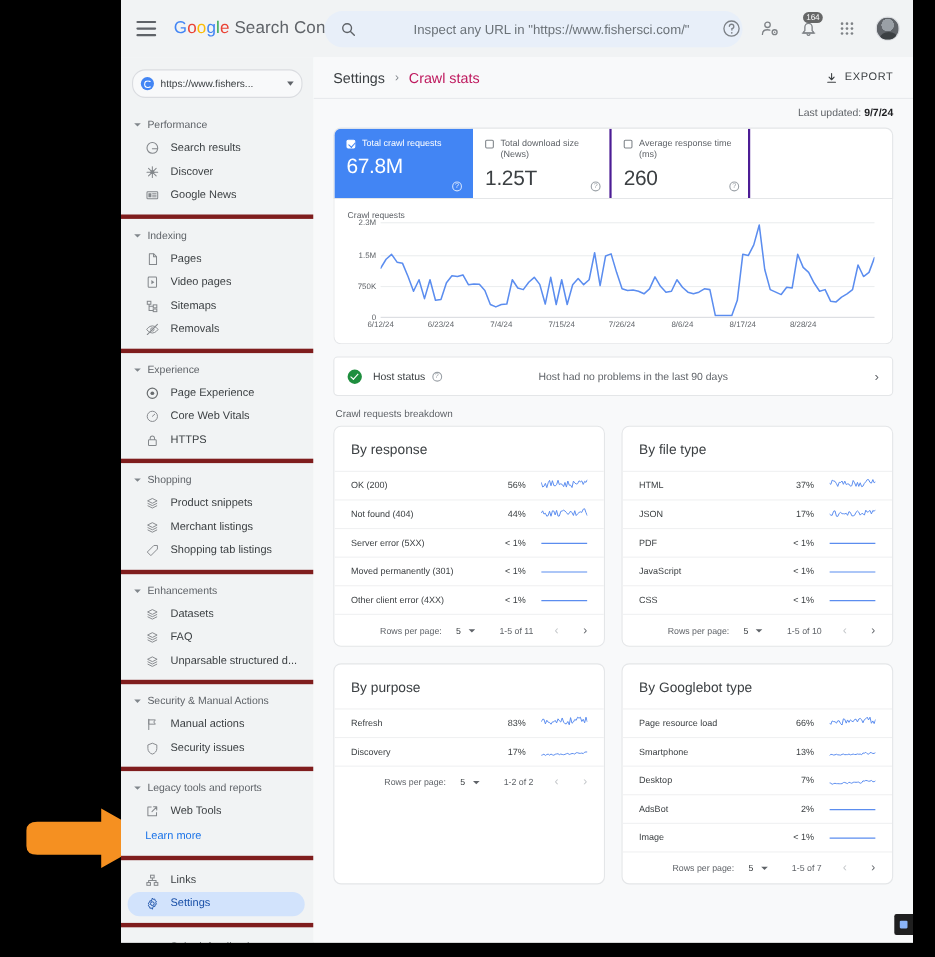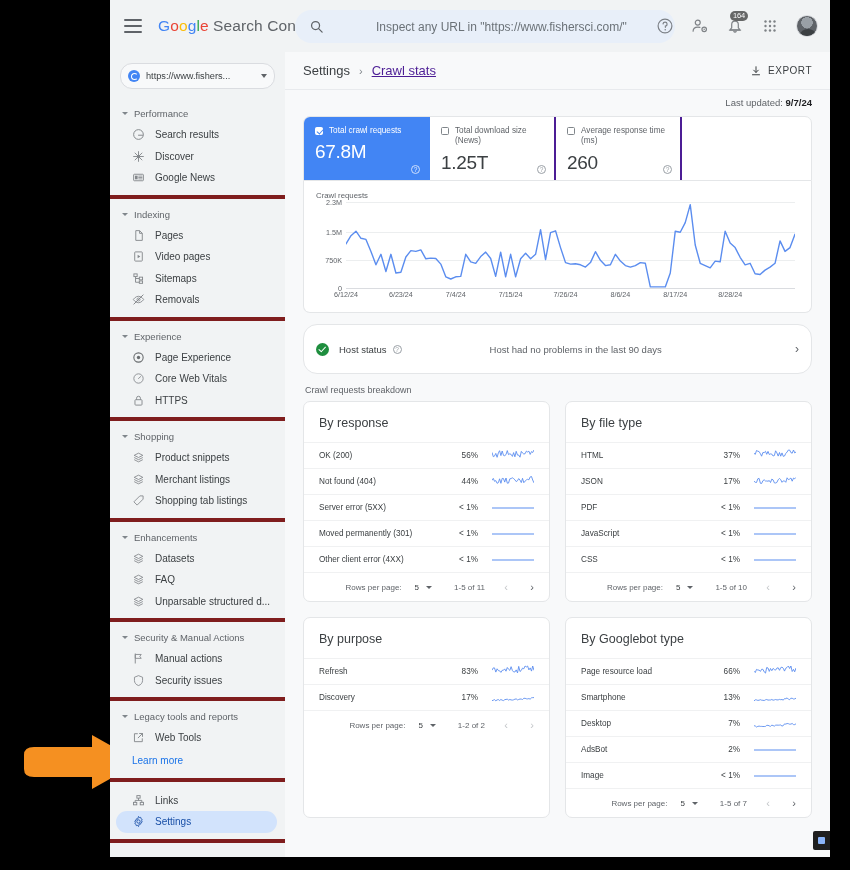--- a/index.html
+++ b/index.html
@@ -89,21 +89,21 @@
   .item.active .ico { opacity:1; }
   .item .lbl { white-space:nowrap; overflow:hidden; text-overflow:ellipsis; }
   .learnmore { color:#1a73e8; font-size:10px; padding: 6px 0 6px 22px; cursor:pointer; }
 
   
   .main { flex:1; background:#f8f9fa; overflow:hidden; position:relative; }
   .crumbbar { height:38px; display:flex; align-items:center; padding: 0 18px;
      border-bottom:1px solid #e8eaed; background:#f8f9fa; }
   .crumb { font-size:13px; color:#3c4043; cursor:pointer; }
   .crumbsep { margin: 0 9px; color:#80868b; font-size:11px; }
-  .crumb.cur { color:#4c1d95;text-decoration:underline; }
+  .crumb.cur { color:#be185d; }
   .exportbtn { margin-left:auto; display:flex; align-items:center; gap:6px; cursor:pointer; }
   .exportbtn .etxt { font-size:10px; color:#3c4043; letter-spacing:.5px; }
   .lastupd { text-align:right; padding: 7px 18px 0 0; font-size:9.5px; color:#5f6368; }
   .lastupd b { color:#202124; font-weight:700; }
 
   .content { padding: 8px 18px 0 18px; }
 
   
   .metricrow {
     background:#fff; border:1px solid #e4e6e8; border-radius:7px 7px 0 0;
@@ -136,22 +136,22 @@
   .ytick { position:absolute; right:4px; font-size:7.2px; color:#5f6368; transform:translateY(-50%); }
   .grid { position:absolute; left:30px; right:4px; top:0; height:86px; }
   .gline { position:absolute; left:0; right:0; height:1px; background:#eceeef; }
   .gline.base { background:#dadce0; }
   .svgwrap { position:absolute; left:30px; right:4px; top:0; height:86px; }
   .xaxis { position:absolute; left:30px; right:4px; top:88px; height:14px; }
   .xtick { position:absolute; font-size:7.2px; color:#5f6368; transform:translateX(-50%); white-space:nowrap; }
 
   
   .hostcard {
-    margin-top:11px; background:#fff; border:1px solid #e4e6e8; border-radius:14px;
-    height:50px; display:flex; align-items:center; padding: 0 12px; cursor:pointer;
+    margin-top:11px; background:#fff; border:1px solid #e4e6e8; border-radius:4px;
+    height:36px; display:flex; align-items:center; padding: 0 12px; cursor:pointer;
   }
   .okdot { width:13px;height:13px;border-radius:50%;background:#1e8e3e;position:relative;flex:0 0 auto; }
   .okdot::after{content:"";position:absolute;left:4px;top:2.4px;width:3.4px;height:6.4px;border:solid #fff;border-width:0 1.5px 1.5px 0;transform:rotate(42deg);}
   .hostlbl { font-size:9.5px; color:#3c4043; margin-left:10px; }
   .qm2 { width:9px;height:9px;border-radius:50%;border:1px solid #9aa0a6;color:#9aa0a6;
      font-size:6.5px;line-height:7.5px;text-align:center;margin-left:6px;cursor:pointer;}
   .hostmsg { font-size:9.5px; color:#5f6368; margin-left:88px; }
   .chev { margin-left:auto; color:#5f6368; font-size:12px; }
 
   .bdtitle { font-size:9px; color:#5f6368; margin: 11px 0 6px 2px; }

